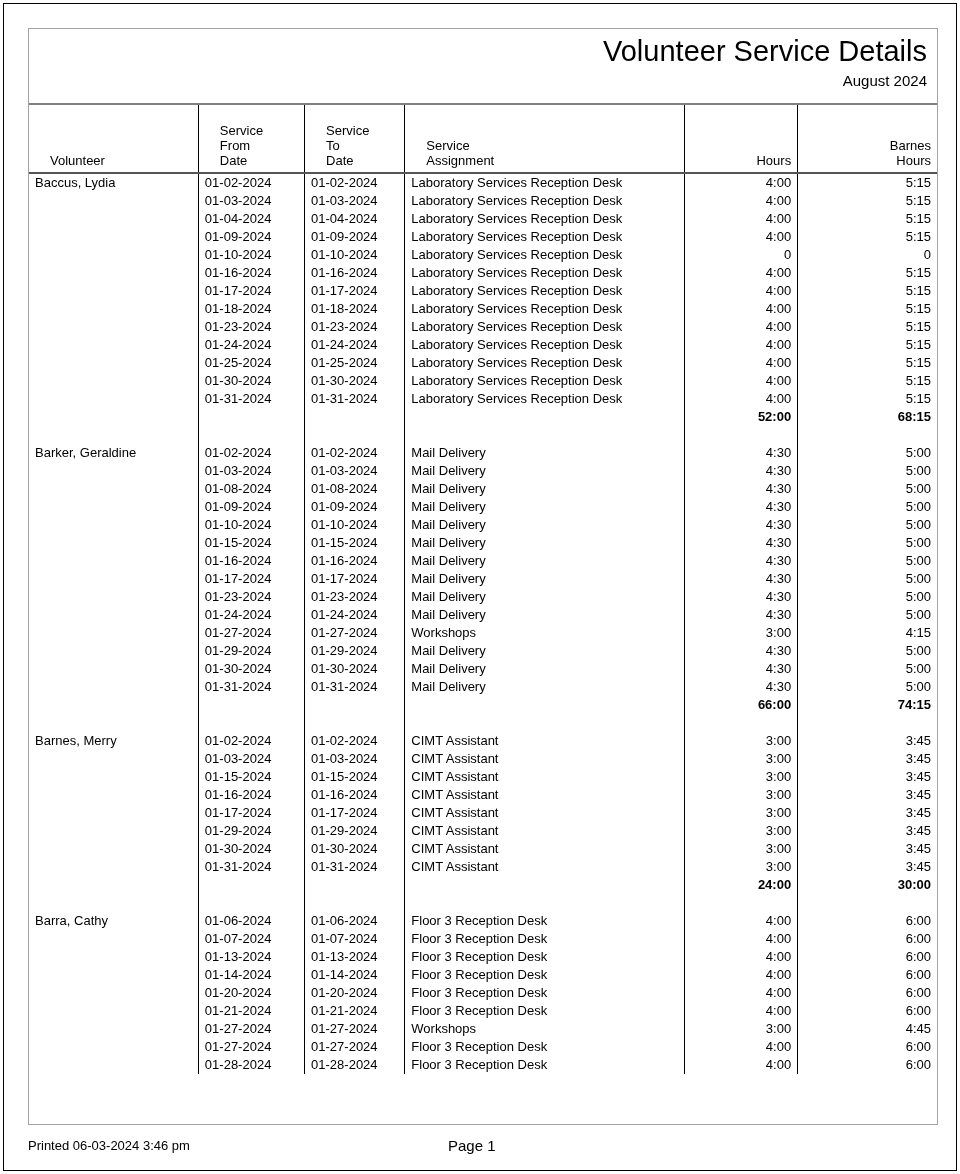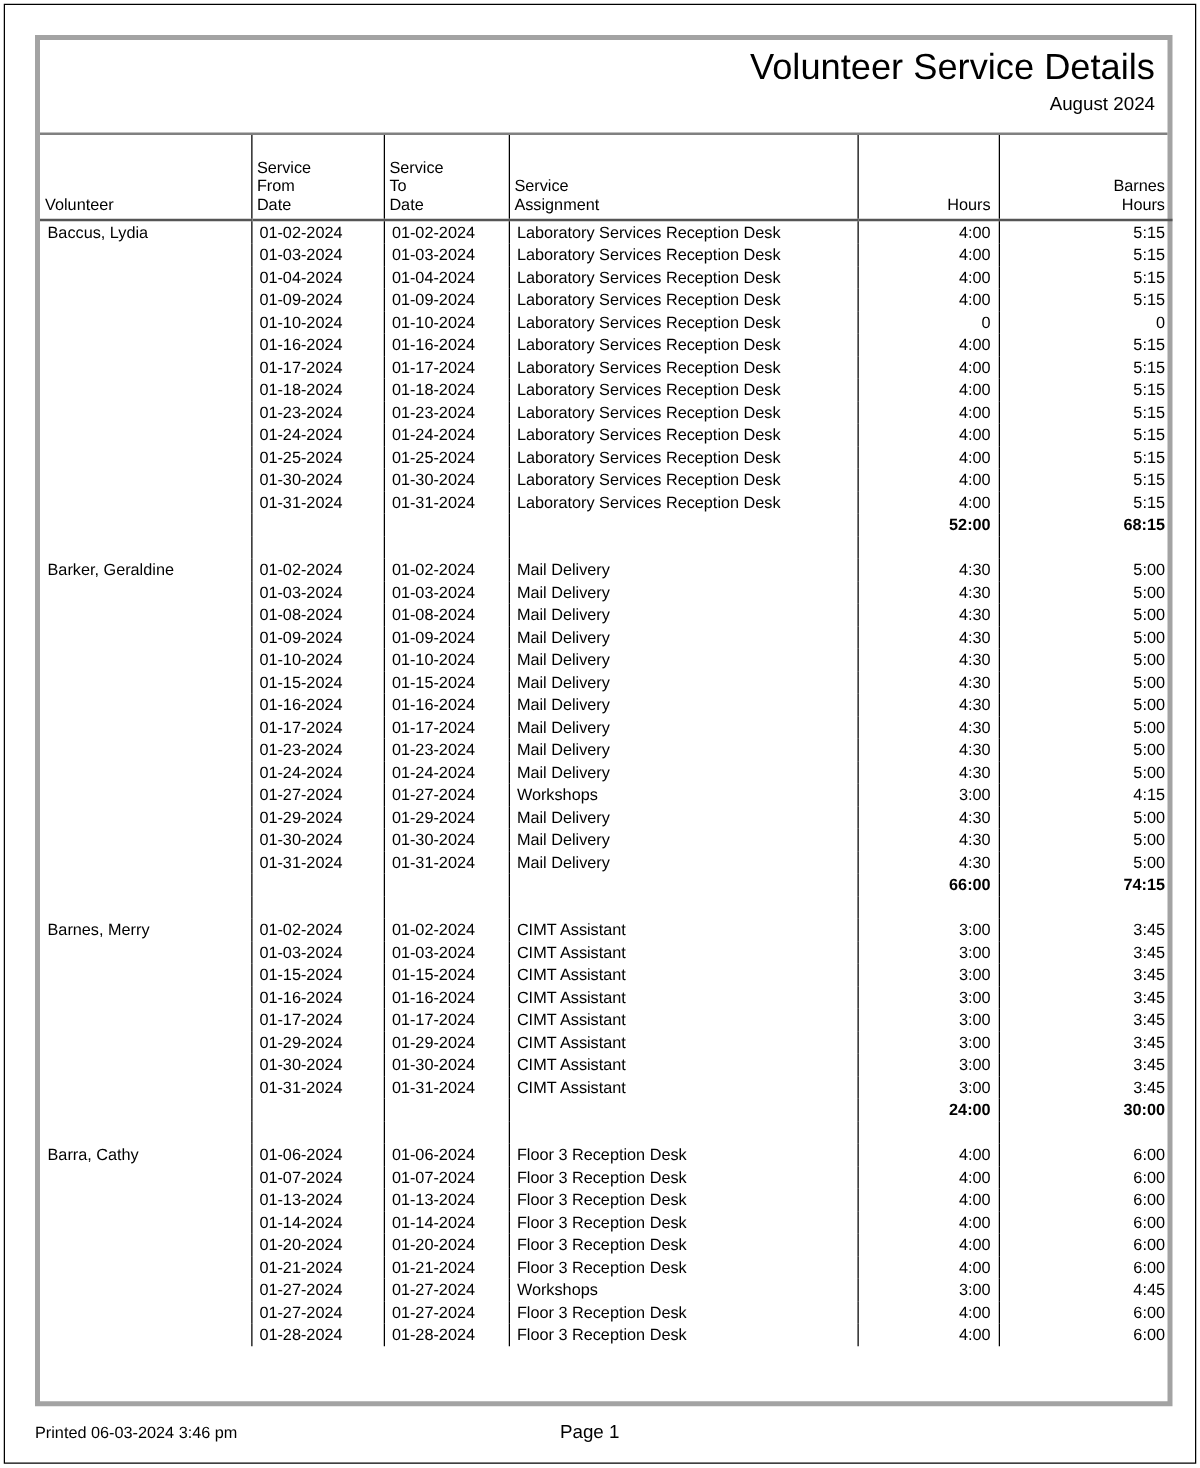--- a/index.html
+++ b/index.html
@@ -19,21 +19,21 @@
     position: absolute;
     left: 3px; top: 3px;
     width: 954px; height: 1168px;
     border: 1px solid #000000;
   }
   .report {
     position: absolute;
     left: 28px; top: 28px;
     width: 910px;
     height: 1097px;
-    border: 4px solid #a3a3a3;
+    border: 1px solid #a3a3a3;
     background: #ffffff;
   }
   
   .title-band {
     height: 76px;
     border-bottom: 2px solid #808080;
     padding: 4px 10px 0 10px;
     text-align: right;
     position: relative;
   }
@@ -62,21 +62,21 @@
   table.grid col.c-assign { width: 279px; }
   table.grid col.c-hours  { width: 113px; }
   table.grid col.c-merit  { width: 139px; }
 
   thead th {
     font-weight: normal;
     font-size: 13px;
     vertical-align: bottom;
     border-bottom: 2px solid #555555;
     border-right: 1px solid #000000;
-    padding: 4px 6px 4px 4px;
+    padding: 4px 6px 4px 21px;
     height: 68px;
   }
   thead th.last { border-right: none; }
   thead th.lft { text-align: left; }
   thead th.rgt { text-align: right; }
   .hdr-line { display: block; line-height: 15px; white-space: nowrap; }
 
   tbody td {
     border-right: 1px solid #000000;
     padding: 0 6px;

